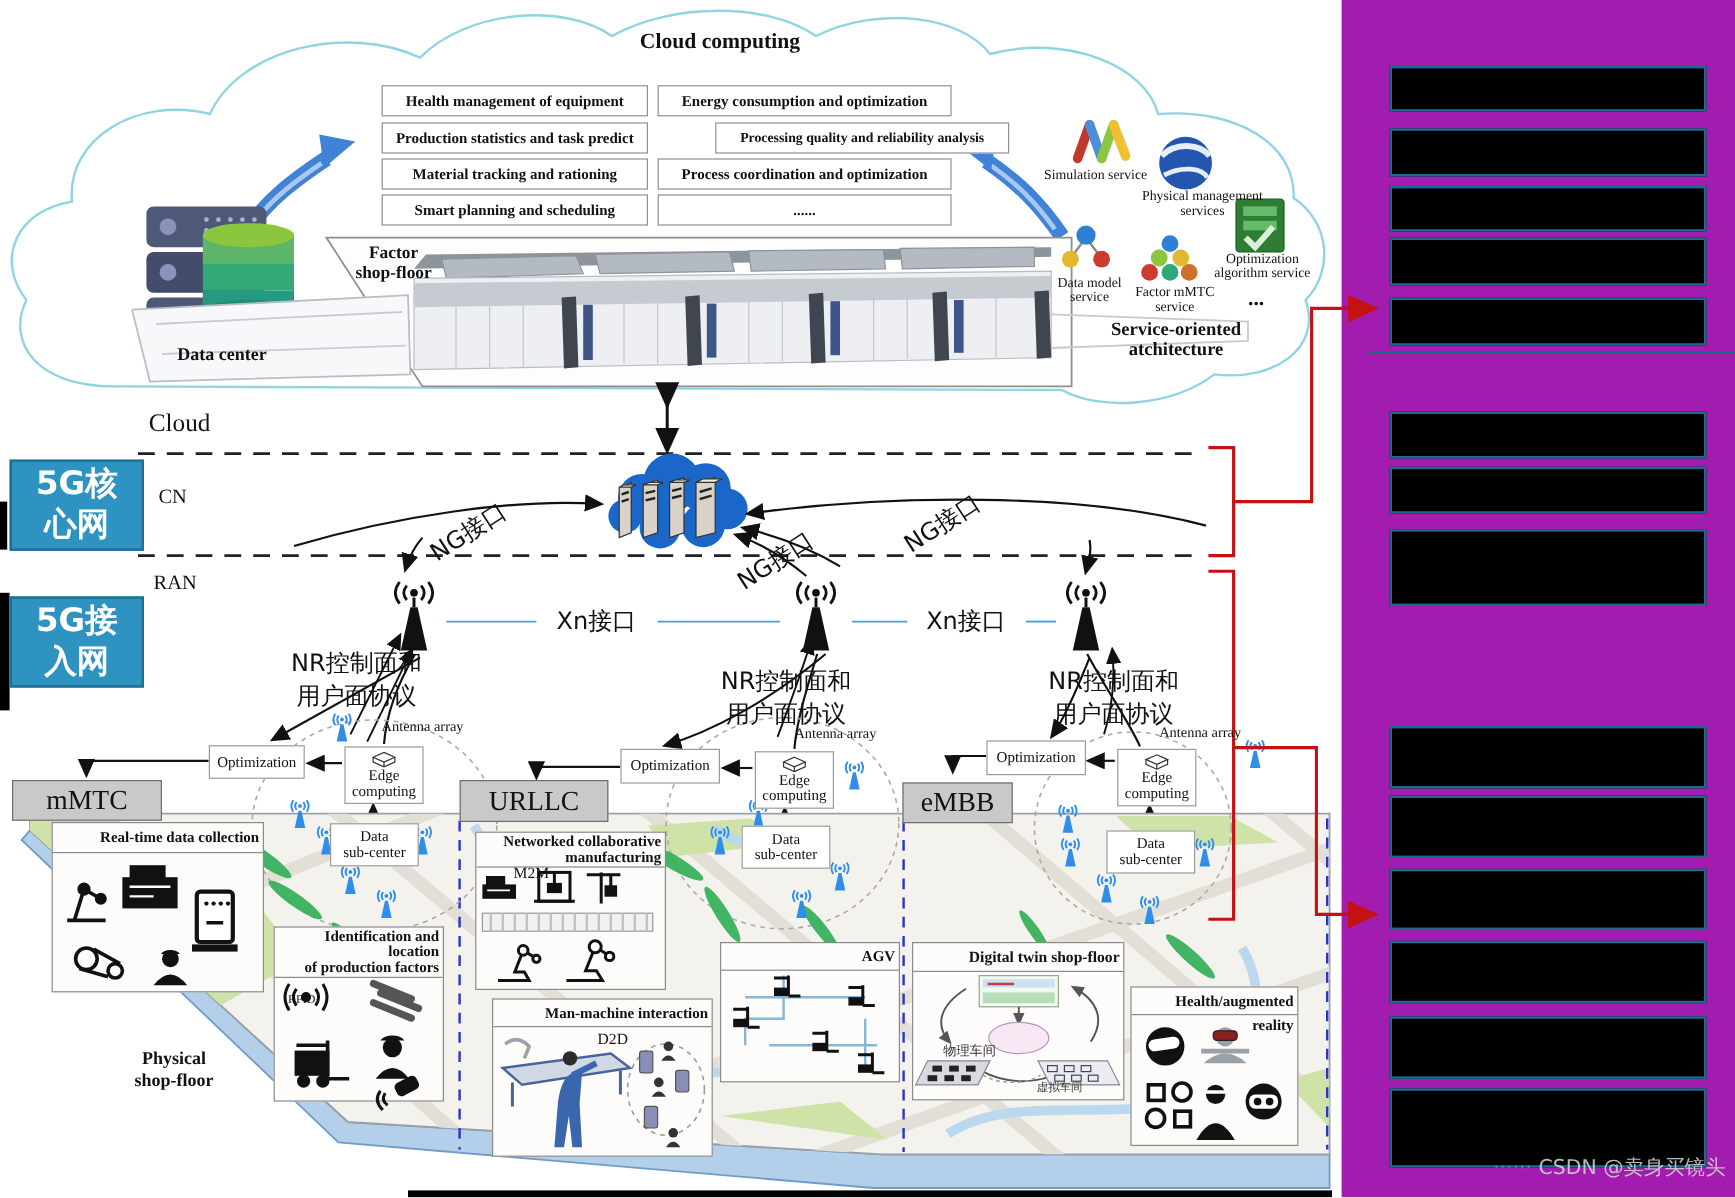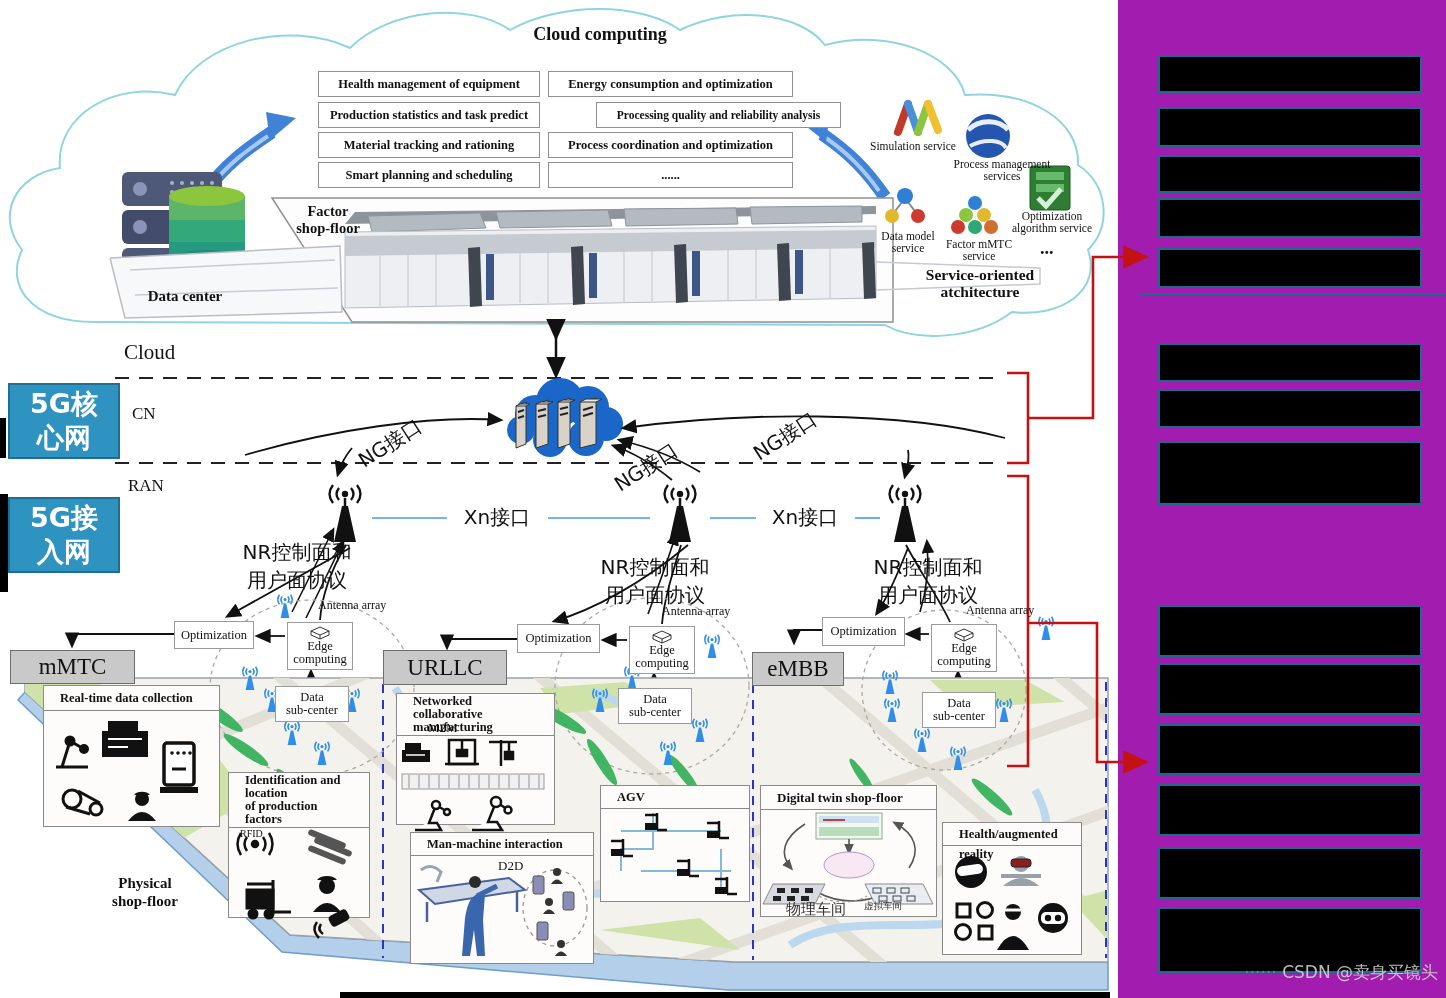--- a/index.html
+++ b/index.html
@@ -11,22 +11,22 @@
   .ctr{text-align:center;}
   .sans{font-family:"DejaVu Sans","Liberation Sans",sans-serif;}
   .fnbox{position:absolute;z-index:3;border:1px solid #8f8f8f;background:#fff;
          font-weight:bold;font-size:12.5px;display:flex;align-items:center;justify-content:center;}
   .tag{position:absolute;z-index:3;background:#2E93C0;border:2px solid #1F6F94;color:#fff;
        font-family:"DejaVu Sans","Liberation Sans",sans-serif;font-size:27px;font-weight:600;
        display:flex;flex-direction:column;align-items:center;justify-content:center;line-height:34px;}
   .slicehdr{position:absolute;z-index:3;background:#C9C9C9;border:1px solid #6e6e6e;
             font-size:23px;display:flex;align-items:center;justify-content:center;}
   .wbox{position:absolute;z-index:3;background:#fdfcfa;border:1px solid #8a8a8a;}
-  .bhdr{border-bottom:1px solid #8a8a8a;font-weight:bold;font-size:12.5px;text-align:left;
-        padding:1px 16px;line-height:13px;}
+  .bhdr{border-bottom:1px solid #8a8a8a;font-weight:bold;font-size:12.5px;text-align:right;
+        padding:1px 3px;line-height:13px;}
   .sbox{position:absolute;z-index:3;background:#fff;border:1px solid #9a9a9a;text-align:center;
         font-size:12.5px;line-height:13px;display:flex;flex-direction:column;align-items:center;justify-content:center;}
   .rot{transform:rotate(-33deg);}
   .ngl{position:absolute;z-index:3;font-size:20px;text-align:center;
        font-family:"DejaVu Sans","Liberation Sans",sans-serif;}
   #right-panel{position:absolute;z-index:1;left:1118px;top:0;width:328px;height:998px;background:#a21caf;}
   .pbox{position:absolute;left:40px;width:260px;border:2px solid #1E6A8F;background:#000;}
   .water{position:absolute;z-index:4;right:8px;bottom:14px;color:#cfcfcf;opacity:.9;
          font-family:"DejaVu Sans","Liberation Sans",sans-serif;font-size:17px;}
   .blk{position:absolute;background:#000;z-index:1;}
@@ -404,21 +404,21 @@
 
   <div class="lbl ctr" style="left:130px;top:288px;width:110px;font-weight:bold;font-size:15px;">Data center</div>
 
   <div class="lbl ctr" style="left:280px;top:203px;width:96px;font-weight:bold;font-size:14.5px;line-height:17px;">
     <div>Factor</div>
     <div>shop-floor</div>
   </div>
 
   <div class="lbl ctr" style="left:858px;top:140px;width:110px;font-size:11.5px;">Simulation service</div>
   <div class="lbl ctr" style="left:938px;top:158px;width:128px;font-size:11.5px;line-height:12px;">
-    <div>Process management</div>
+    <div>Physical management</div>
     <div>services</div>
   </div>
   <div class="lbl ctr" style="left:868px;top:230px;width:80px;font-size:11.5px;line-height:12px;">
     <div>Data model</div>
     <div>service</div>
   </div>
   <div class="lbl ctr" style="left:936px;top:238px;width:86px;font-size:11.5px;line-height:12px;">
     <div>Factor mMTC</div>
     <div>service</div>
   </div>
@@ -765,21 +765,21 @@
         <rect x="112" y="78" width="8" height="5" fill="none" stroke="#445"></rect>
           <rect x="126" y="78" width="8" height="5" fill="none" stroke="#445"></rect>
           <rect x="140" y="78" width="8" height="5" fill="none" stroke="#445"></rect>
         <rect x="118" y="86" width="8" height="5" fill="none" stroke="#445"></rect>
           <rect x="132" y="86" width="8" height="5" fill="none" stroke="#445"></rect>
           <rect x="146" y="86" width="8" height="5" fill="none" stroke="#445"></rect>
       </g>
       <path d="M58,86 C72,94 94,94 106,86" fill="none" stroke="#999" stroke-width="1.2" stroke-dasharray="3 3"></path>
     </svg>
   </div>
-  <div class="lbl sans" style="left:786px;top:900px;font-size:15px;z-index:4;color:#333;">物理车间</div>
+  <div class="lbl sans" style="left:786px;top:868px;font-size:11px;z-index:4;color:#333;">物理车间</div>
   <div class="lbl sans" style="left:864px;top:900px;font-size:9.5px;z-index:4;color:#333;">虚拟车间</div>
 
   <div class="wbox" style="left:942px;top:822px;width:138px;height:131px;">
     <div class="bhdr" style="height:20px;line-height:20px;">Health/augmented reality</div>
     <svg width="136" height="108" viewBox="0 0 136 108">
       <g>
         <circle cx="28" cy="26" r="16" fill="#111"></circle>
         <rect x="14" y="19" width="26" height="10" rx="5" fill="#fff" transform="rotate(-8 27 24)"></rect>
       </g>
       <g>

